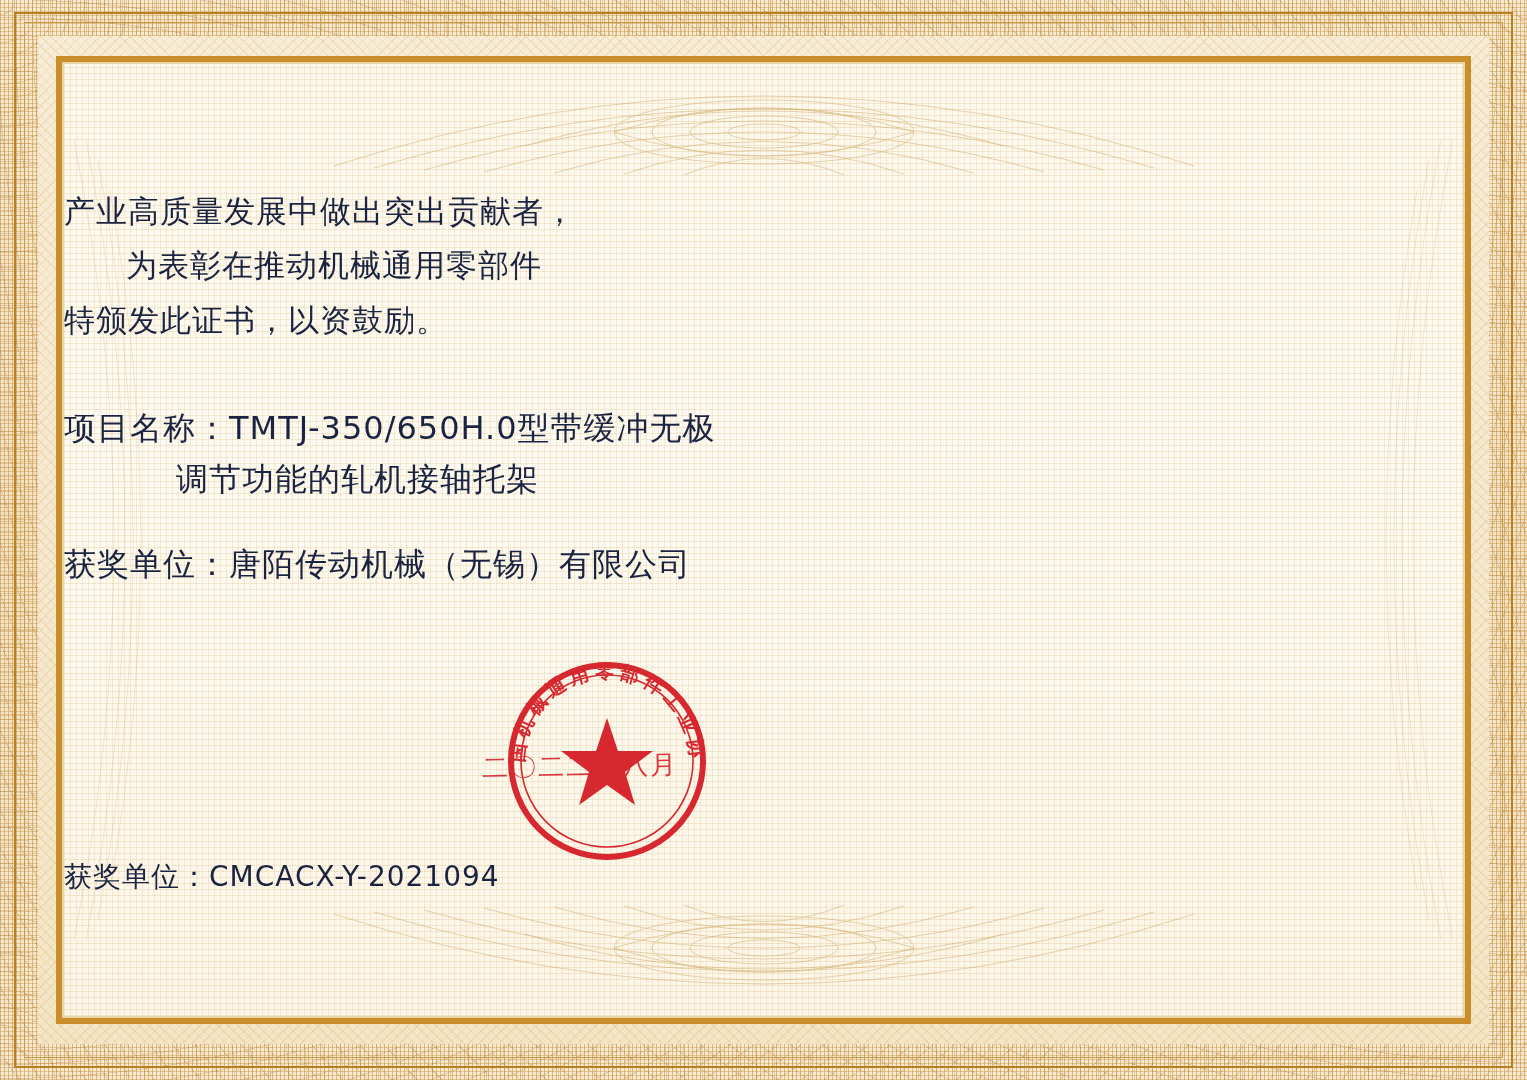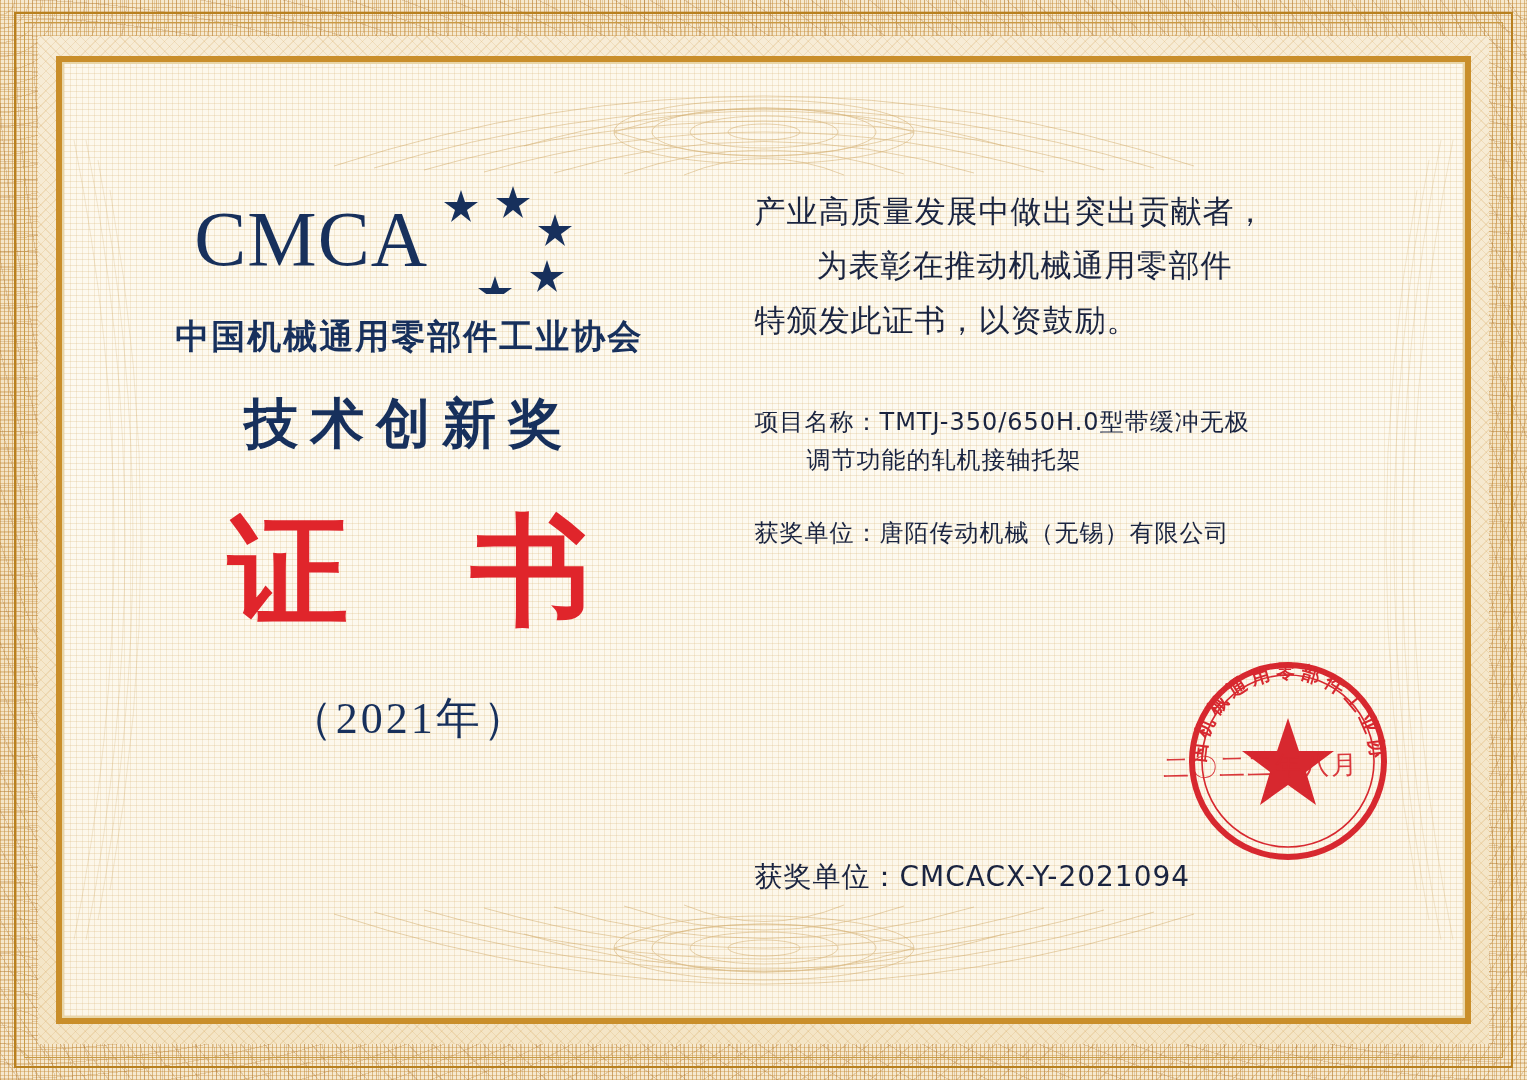--- a/index.html
+++ b/index.html
@@ -236,30 +236,30 @@
     line-height: 1.75;
     color: #1a2440;
     font-family: "DejaVu Sans", "Liberation Sans", sans-serif;
     letter-spacing: 1px;
   }
   .citation .indent { display: block; text-indent: 62px; }
   .citation .line { display: block; }
 
   .fields {
     margin-top: 56px;
-    font-size: 24px;
+    font-size: 32px;
     line-height: 1.6;
     color: #1a2440;
     font-family: "DejaVu Sans", "Liberation Sans", sans-serif;
     letter-spacing: 1px;
   }
   .field-row { margin-bottom: 34px; }
   .field-row .wrap2 {
     display: block;
-    margin-left: 52px;
+    margin-left: 112px;
   }
   .cert-no {
     position: absolute;
     left: 0;
     bottom: 120px;
     font-size: 28px;
     color: #1a2440;
     font-family: "DejaVu Sans", "Liberation Sans", sans-serif;
     letter-spacing: 1px;
   }
@@ -352,40 +352,20 @@
     <g fill="none" stroke="#c79a4e" stroke-width="0.6">
       <path d="M10 20 Q90 420 10 820"></path>
       <path d="M22 20 Q100 420 22 820"></path>
       <path d="M34 40 Q104 420 34 800"></path>
       <path d="M46 70 Q108 420 46 770"></path>
     </g>
   </svg>
 
   <div class="content">
 
-    <div class="left-col">
-
-      <div class="logo-wrap">
-        <div class="logo-text">CMCA</div>
-        <svg class="logo-stars" viewBox="0 0 200 110">
-          <g fill="#17305c">
-            <polygon points="52,6 56,18 69,18 58,26 62,38 52,30 42,38 46,26 35,18 48,18"></polygon>
-            <polygon points="104,2 108,14 121,14 110,22 114,34 104,26 94,34 98,22 87,14 100,14"></polygon>
-            <polygon points="146,30 150,42 163,42 152,50 156,62 146,54 136,62 140,50 129,42 142,42"></polygon>
-            <polygon points="138,76 142,88 155,88 144,96 148,108 138,100 128,108 132,96 121,88 134,88"></polygon>
-            <polygon points="86,92 90,104 103,104 92,112 96,124 86,116 76,124 80,112 69,104 82,104"></polygon>
-          </g>
-        </svg>
-      </div>
-
-      <div class="assoc-name">中国机械通用零部件工业协会</div>
-      <div class="award-name">技术创新奖</div>
-      <div class="zhengshu">证 书</div>
-      <div class="year">（2021年）</div>
-    </div>
 
     <div class="right-col">
 
       <div class="citation">
         <span class="line">产业高质量发展中做出突出贡献者，</span>
         <span class="line indent">为表彰在推动机械通用零部件</span>
         <span class="line">特颁发此证书，以资鼓励。</span>
       </div>
 
       <div class="fields">

